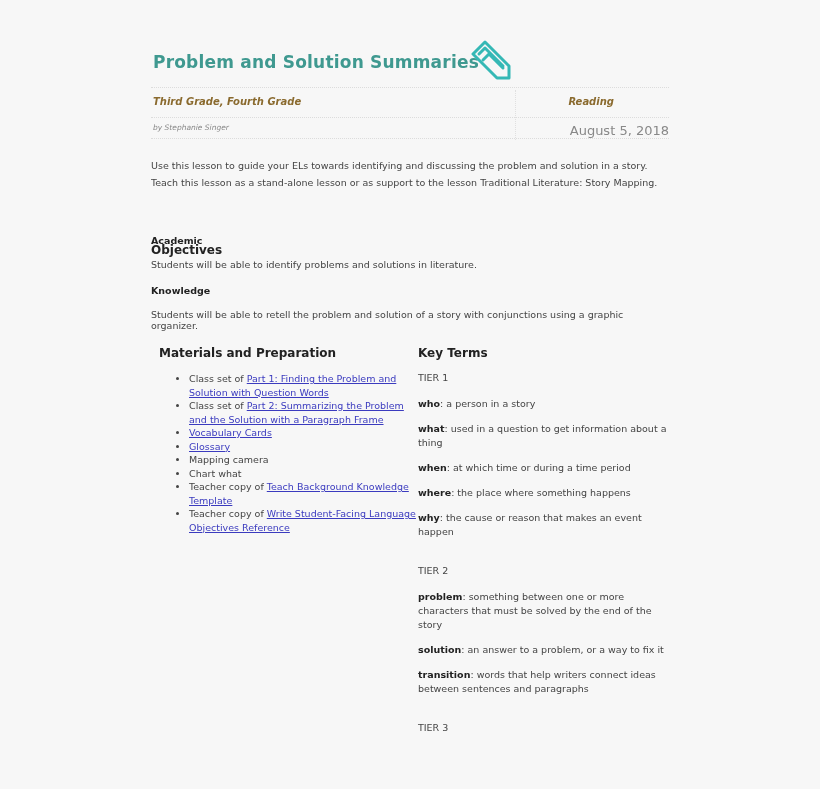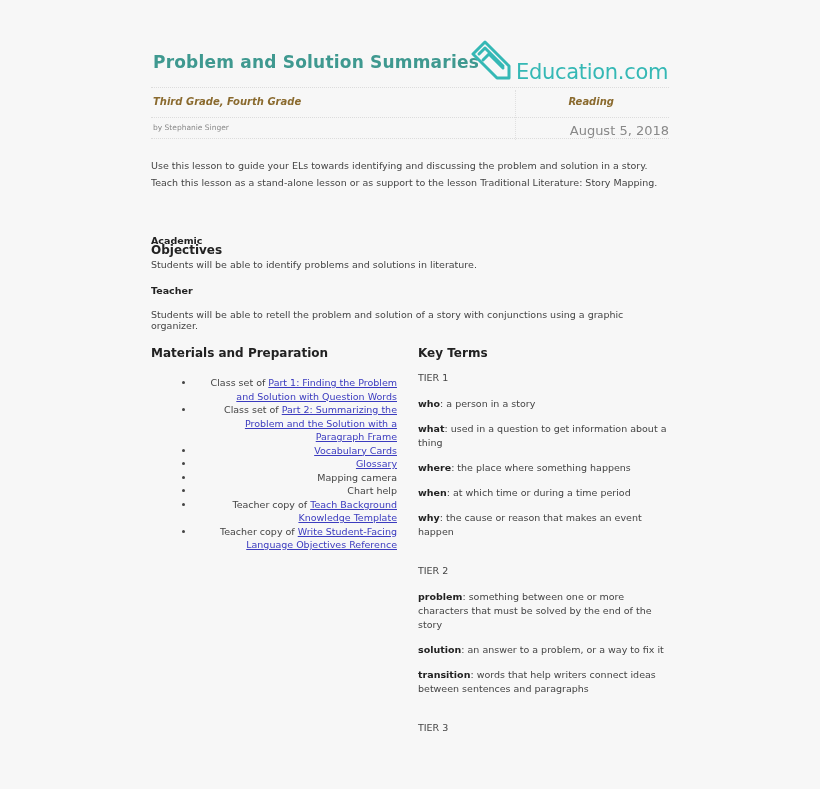--- a/index.html
+++ b/index.html
@@ -23,30 +23,30 @@
   }
   .logo svg { position: absolute; left: 0; top: 0; }
   .hr { position: absolute; left: 0; width: 518px; border-top: 1px dotted #dcdcdc; height: 0; }
   .vr { position: absolute; left: 364px; top: 90px; height: 50px; border-left: 1px dotted #e0e0e0; }
   .grade {
     position: absolute; left: 2px; top: 96px; font-size: 10px; font-style: italic; font-weight: bold; color: #8a6a2e;
   }
   .subject {
     position: absolute; right: 55px; top: 96px; font-size: 10px; font-style: italic; font-weight: bold; color: #8a6a2e;
   }
-  .author { position: absolute; left: 2px; top: 123px; font-size: 7.5px; color: #888; }
+  .author { position: absolute; left: 2px; top: 123px; font-size: 7.5px; font-style: italic; color: #888; }
   .date { position: absolute; right: 0px; top: 123px; font-size: 13px; color: #888; }
   .intro { position: absolute; left: 0; top: 157px; width: 518px; font-size: 9.5px; line-height: 17px; color: #444; }
   .h2 { position: absolute; left: 0; font-size: 12px; font-weight: bold; color: #222; margin-top: 36px; }
   .h3 { position: absolute; left: 0; font-size: 9.5px; font-weight: bold; color: #222; }
   .p { position: absolute; left: 0; font-size: 9.5px; color: #444; width: 518px; }
-  .col-left { position: absolute; left: 0; top: 346px; width: 260px; }
+  .col-left { position: absolute; left: 8px; top: 346px; width: 260px; }
   .col-right { position: absolute; left: 267px; top: 346px; width: 251px; }
   .col-h { font-size: 12px; font-weight: bold; color: #222; margin: 0 0 10px 0; height: 16px; }
-  ul.mat { margin: 14px; padding: 0 0 0 30px; list-style: disc; font-size: 9.5px; line-height: 13.5px; color: #444; text-align: right; }
+  ul.mat { margin: 0; padding: 0 0 0 30px; list-style: disc; font-size: 9.5px; line-height: 13.5px; color: #444; }
   ul.mat li { margin: 0; padding: 0; }
   a.lnk { color: #3b3bbf; text-decoration: underline; }
   .tier { font-size: 9.5px; color: #444; margin-top: 26px; margin-bottom: 14px; }
   .tier.first { margin-top: 0; }
   .term { font-size: 9.5px; line-height: 14px; color: #444; margin-bottom: 11px; }
   .term b { color: #222; }
 </style>
 </head>
 <body>
 
@@ -54,62 +54,61 @@
   <div class="title">Problem and Solution Summaries</div>
 
   <div class="logo">
     <svg width="48" height="48" viewBox="0 0 48 48">
       <g fill="none" stroke="#35b8b5" stroke-width="3" stroke-linejoin="round" stroke-linecap="round">
         <path d="M4 14 L16 2 L40 26 L40 38 L28 38 Z"></path>
         <path d="M10 14 L16 8 L34 26"></path>
         <path d="M14 20 L20 14 L34 28"></path>
       </g>
     </svg>
-    <span class="logo-text">Education.com</span>
   </div>
 
   <div class="hr" style="top:87px"></div>
   <div class="vr"></div>
   <div class="grade">Third Grade, Fourth Grade</div>
   <div class="subject">Reading</div>
   <div class="hr" style="top:117px"></div>
   <div class="author">by Stephanie Singer</div>
   <div class="date">August 5, 2018</div>
   <div class="hr" style="top:138px"></div>
 
   <div class="intro">Use this lesson to guide your ELs towards identifying and discussing the problem and solution in a story. Teach this lesson as a stand-alone lesson or as support to the lesson Traditional Literature: Story Mapping.</div>
 
   <div class="h2" style="top:207px">Objectives</div>
   <div class="h3" style="top:235px">Academic</div>
   <div class="p" style="top:259px">Students will be able to identify problems and solutions in literature.</div>
-  <div class="h3" style="top:285px">Teacher</div>
+  <div class="h3" style="top:285px">Knowledge</div>
   <div class="p" style="top:309px">Students will be able to retell the problem and solution of a story with conjunctions using a graphic organizer.</div>
 
   <div class="col-left">
     <div class="col-h">Materials and Preparation</div>
     <ul class="mat">
       <li><span>Class set of </span><a class="lnk">Part 1: Finding the Problem and Solution with Question Words</a></li>
       <li><span>Class set of </span><a class="lnk">Part 2: Summarizing the Problem and the Solution with a Paragraph Frame</a></li>
       <li><a class="lnk">Vocabulary Cards</a></li>
       <li><a class="lnk">Glossary</a></li>
       <li><span>Mapping camera</span></li>
-      <li><span>Chart help</span></li>
+      <li><span>Chart what</span></li>
       <li><span>Teacher copy of </span><a class="lnk">Teach Background Knowledge Template</a></li>
       <li><span>Teacher copy of </span><a class="lnk">Write Student-Facing Language Objectives Reference</a></li>
     </ul>
   </div>
 
   <div class="col-right">
     <div class="col-h">Key Terms</div>
 
     <div class="tier first">TIER 1</div>
     <div class="term"><b>who</b><span>: a person in a story</span></div>
     <div class="term"><b>what</b><span>: used in a question to get information about a thing</span></div>
+    <div class="term"><b>when</b><span>: at which time or during a time period</span></div>
     <div class="term"><b>where</b><span>: the place where something happens</span></div>
-    <div class="term"><b>when</b><span>: at which time or during a time period</span></div>
     <div class="term"><b>why</b><span>: the cause or reason that makes an event happen</span></div>
 
     <div class="tier">TIER 2</div>
     <div class="term"><b>problem</b><span>: something between one or more characters that must be solved by the end of the story</span></div>
     <div class="term"><b>solution</b><span>: an answer to a problem, or a way to fix it</span></div>
     <div class="term"><b>transition</b><span>: words that help writers connect ideas between sentences and paragraphs</span></div>
 
     <div class="tier">TIER 3</div>
     <div class="term"><b>conjunction</b><span>: a word that joins two parts of a</span></div>
   </div>

